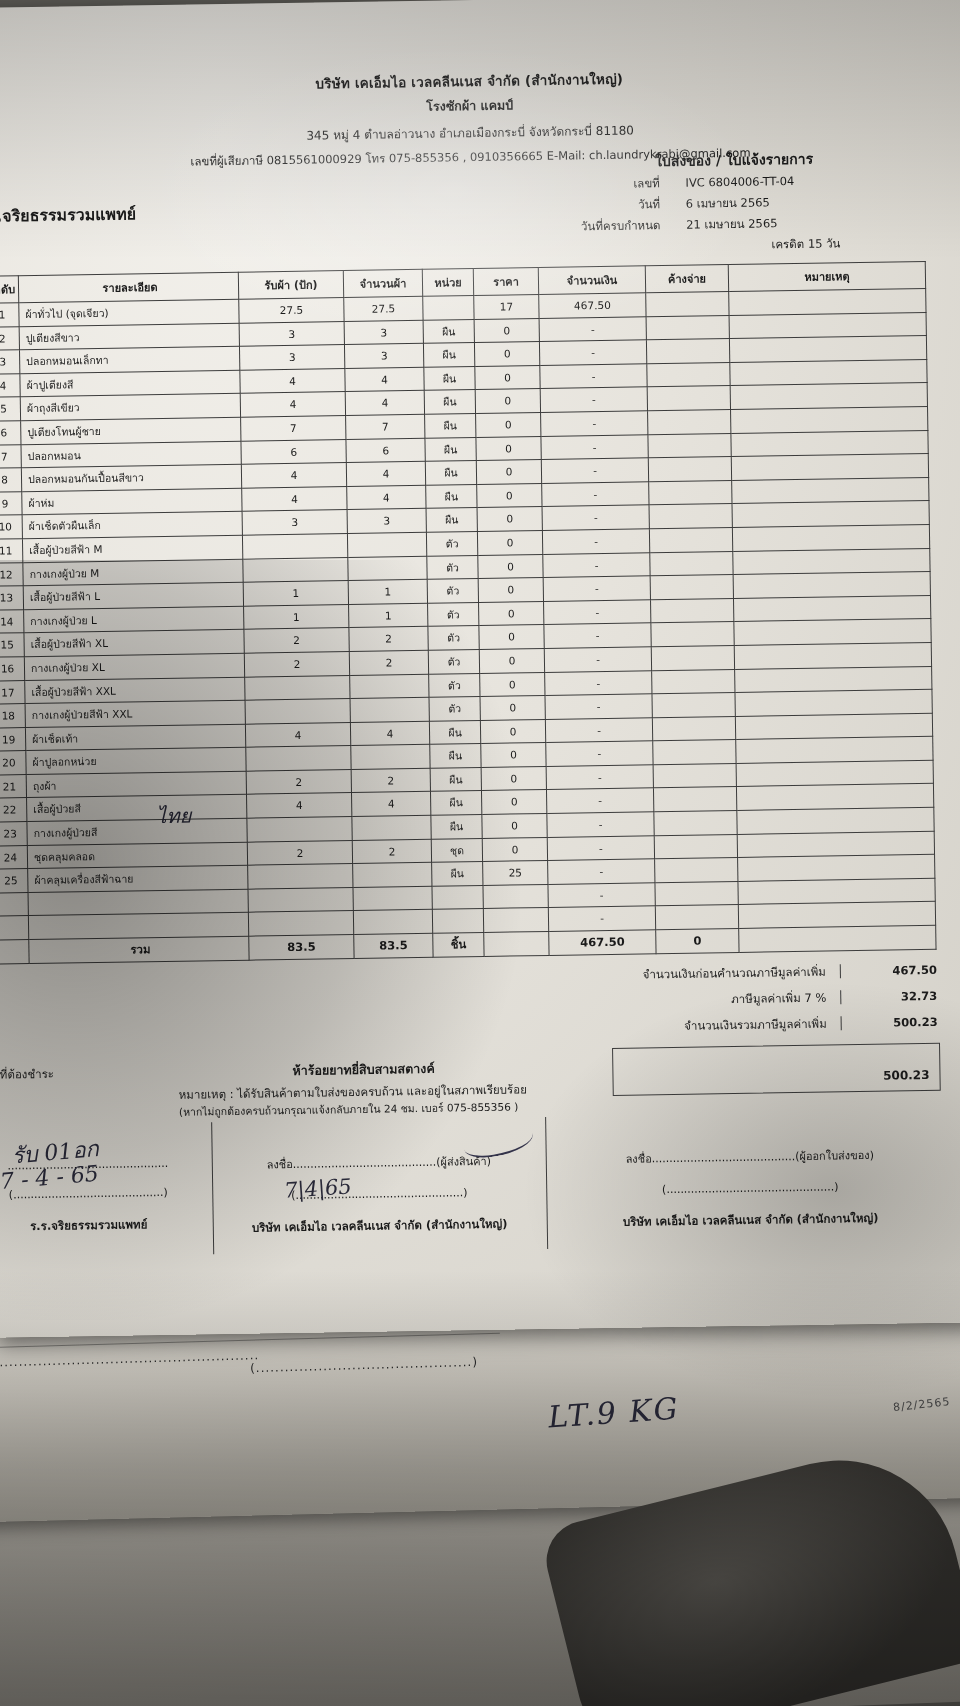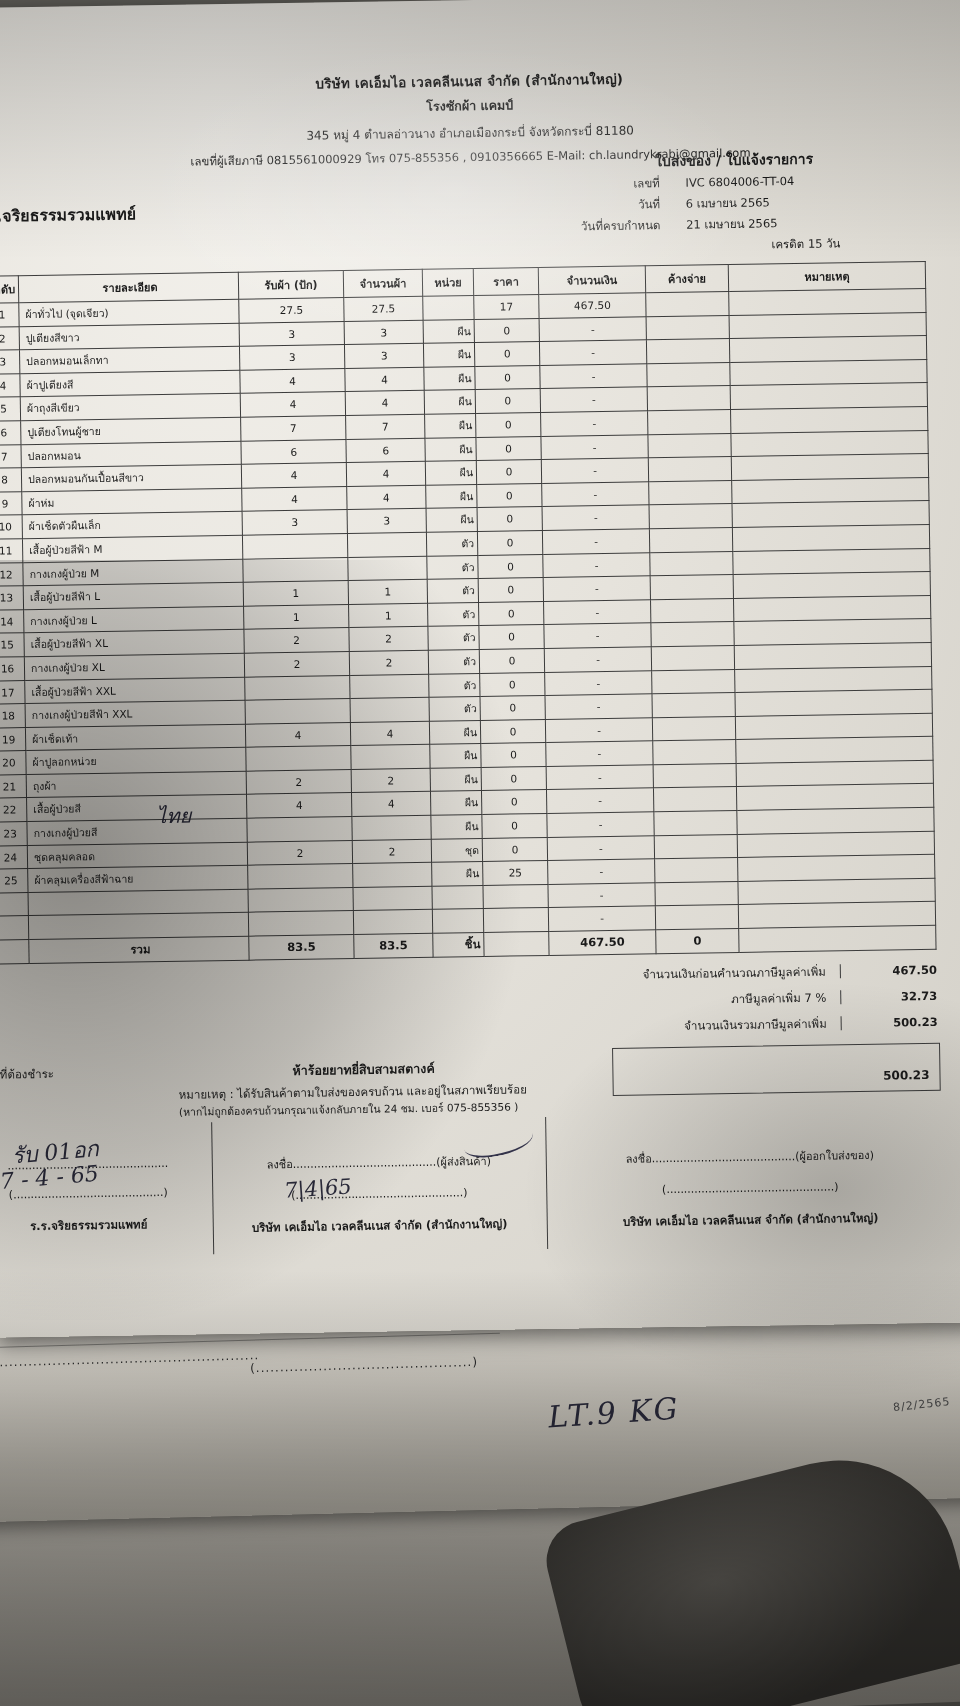--- a/index.html
+++ b/index.html
@@ -137,21 +137,21 @@
     font-size: 11px;
     font-weight: bold;
     height: 26px;
     line-height: 13px;
     text-align: center;
   }
   .c-no { width: 26px; text-align: center; }
   .c-desc { width: 210px; text-align: left; padding-left: 6px !important; }
   .c-recv { width: 98px; text-align: center; }
   .c-qty { width: 72px; text-align: center; }
-  .c-unit { width: 44px; text-align: right; }
+  .c-unit { width: 44px; text-align: center; }
   .c-price { width: 58px; text-align: center; }
   .c-amount { width: 100px; text-align: center; }
   .c-ret { width: 76px; text-align: center; }
   .c-note { width: auto; }
   .total-row td { font-weight: bold; font-size: 11.5px; }
   .total-row .c-desc { text-align: center; }
 
   .sum {
     position: absolute; left: 500px; top: 964px; width: 446px;
     font-size: 11.5px;

